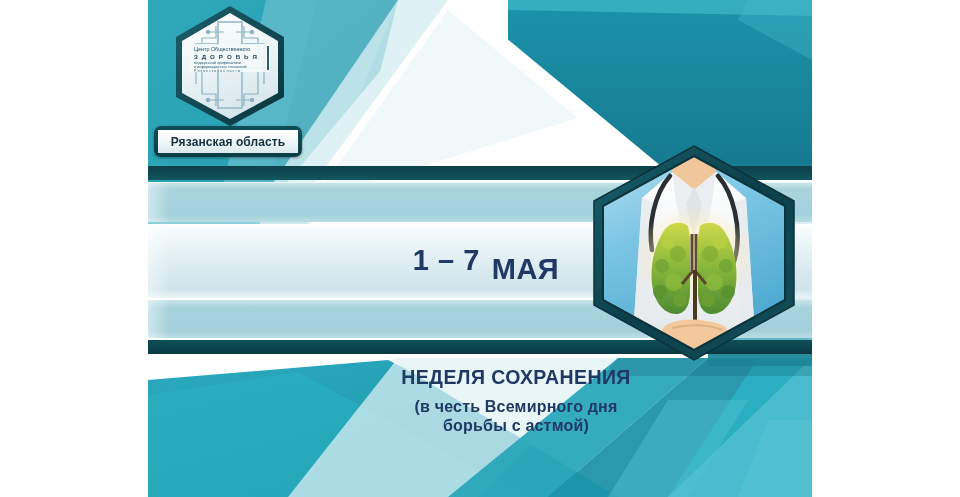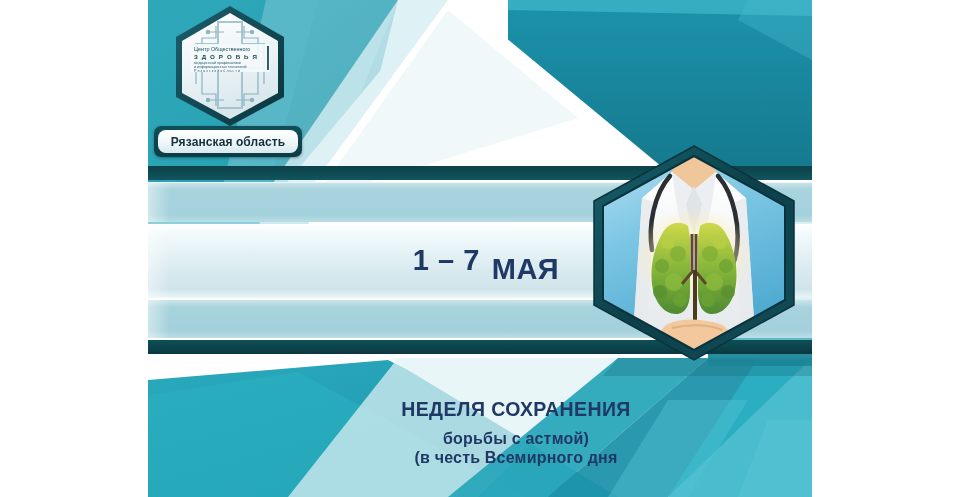--- a/index.html
+++ b/index.html
@@ -44,28 +44,28 @@
   
   .hex-photo{position:absolute;left:436px;top:142px;width:220px;height:222px;z-index:8;}
 
   
   .logo-hex{position:absolute;left:24px;top:4px;width:116px;height:124px;z-index:9;}
   .region-badge{position:absolute;left:6px;top:126px;width:148px;height:31px;z-index:9;
       border-radius:7px;
       background:linear-gradient(180deg,#0f4f59 0%,#0b3c45 100%);
       padding:4px;box-sizing:border-box;
       box-shadow:0 1px 3px rgba(0,0,0,.35);}
-  .region-inner{width:100%;height:100%;border-radius:8px;
+  .region-inner{width:100%;height:100%;border-radius:0;
       background:linear-gradient(180deg,#ffffff 0%,#eef6f8 55%,#d9e9ee 100%);
       display:flex;align-items:center;justify-content:center;}
   .region-inner span{font-size:12px;font-weight:bold;color:#14303f;letter-spacing:.1px;}
 
   
   .headline{position:absolute;left:148px;top:366px;width:440px;z-index:9;
-      text-align:center;color:#1f3864;margin-top:32px;}
+      text-align:center;color:#1f3864;}
   .hl-main{font-size:19.5px;font-weight:bold;line-height:1.22;letter-spacing:.4px;}
   .hl-sub{font-size:16px;font-weight:bold;line-height:1.22;margin-top:7px;letter-spacing:.2px;}
   .hl-sub .l2{display:block;}
 </style>
 </head>
 <body>
 
 <div class="stage">
  <div class="slide">
 
@@ -277,19 +277,19 @@
     <div class="region-inner">
       <span>Рязанская область</span>
     </div>
   </div>
 
   <div class="headline">
     <div class="hl-main">
       <div>НЕДЕЛЯ СОХРАНЕНИЯ</div>
     </div>
     <div class="hl-sub">
+      <span class="l2">(в честь Всемирного дня</span>
       <span class="l2">борьбы с астмой)</span>
-      <span class="l2">(в честь Всемирного дня</span>
     </div>
   </div>
 
  </div>
 </div>
 
 </body></html>

